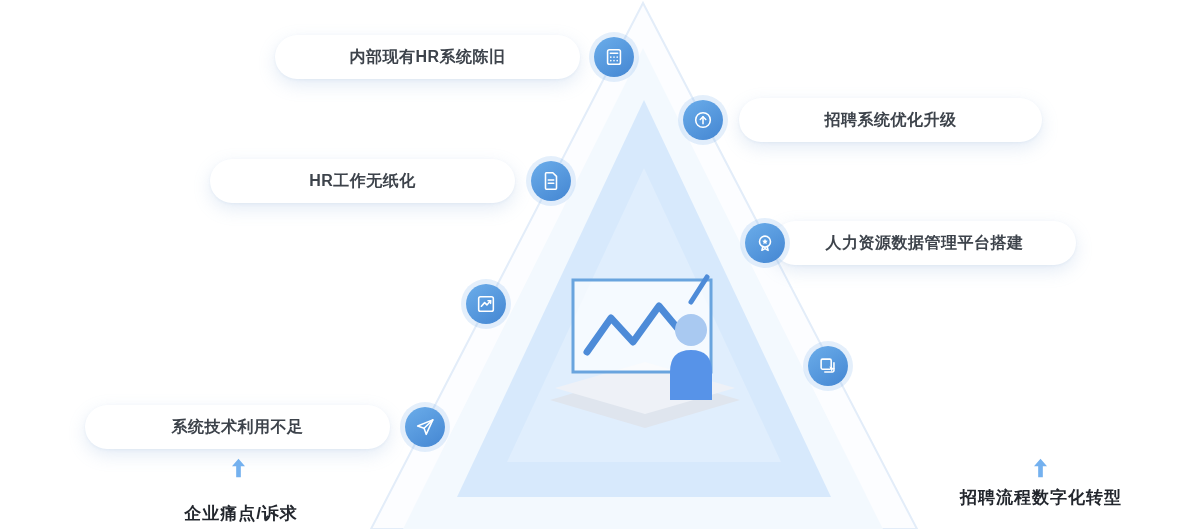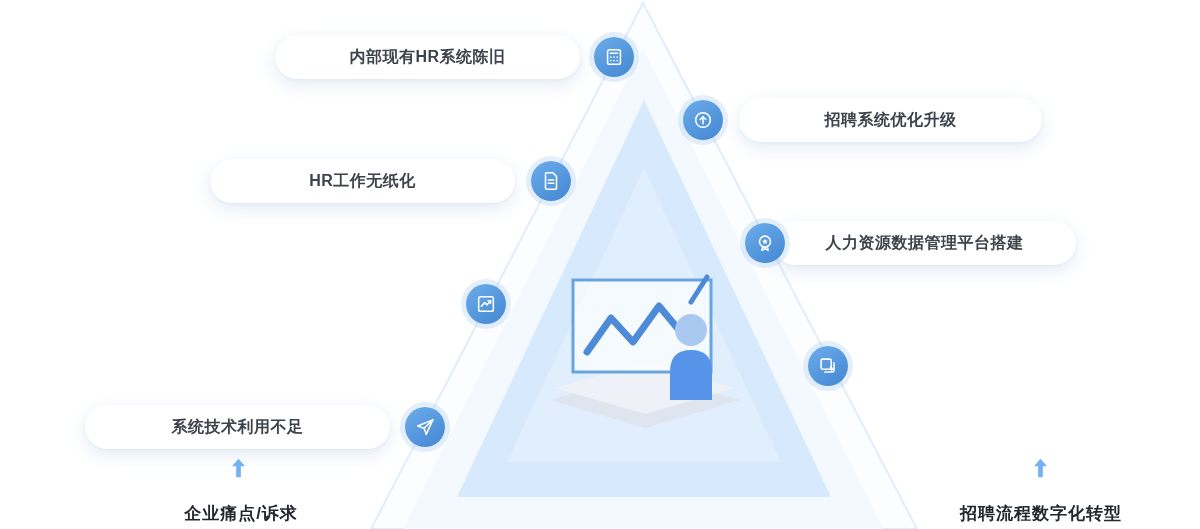--- a/index.html
+++ b/index.html
@@ -129,15 +129,15 @@
   </div>
 
   <svg class="foot-arrow" style="left:187px; top:458px;" viewBox="0 0 14 20">
     <path d="M7 0 L14 8 H9.5 V20 H4.5 V8 H0 Z" fill="#74b1ef"></path>
   </svg>
   <div class="foot-label" style="left:196px; top:502px;">企业痛点/诉求</div>
 
   <svg class="foot-arrow" style="left:989px; top:458px;" viewBox="0 0 14 20">
     <path d="M7 0 L14 8 H9.5 V20 H4.5 V8 H0 Z" fill="#74b1ef"></path>
   </svg>
-  <div class="foot-label" style="left:996px; top:502px;">招聘流程数字化转型</div>
+  <div class="foot-label" style="left:996px; top:486px;">招聘流程数字化转型</div>
 
 </div>
 
 </body></html>

